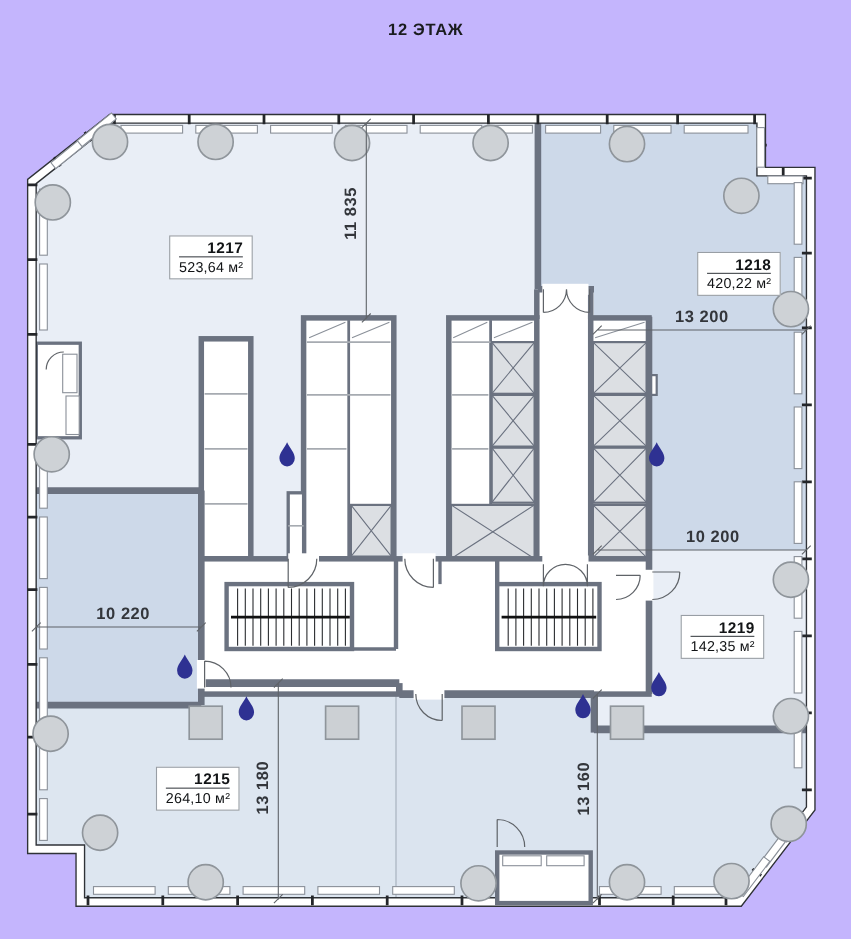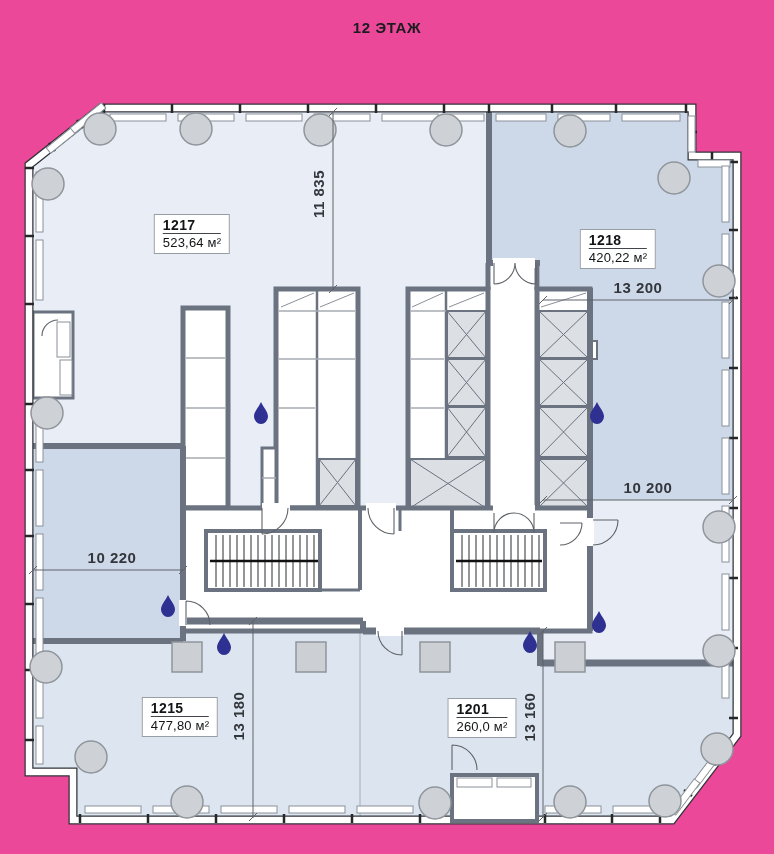--- a/index.html
+++ b/index.html
@@ -1,23 +1,23 @@
 <!DOCTYPE html>
 <html><head>
 <meta charset="utf-8">
 <style>
   html,body{margin:0;padding:0;background:#fff;}
-  .canvas{position:relative;width:774px;height:854px;background:#ec4899;
+  .canvas{position:relative;width:774px;height:854px;background:#c4b5fd;
           font-family:"Liberation Sans",sans-serif;overflow:hidden;}
   .canvas svg{position:absolute;left:0;top:0;}
   .title{position:absolute;top:19px;left:0;width:100%;text-align:center;
          font-size:15px;font-weight:bold;letter-spacing:.6px;color:#1a1c1e;}
   .unit-label{position:absolute;transform:translate(-50%,-50%);background:#fff;
          border:1px solid #989ea5;padding:2px 8px 3px;display:flex;flex-direction:column;
-         align-items:flex-start;box-sizing:border-box;z-index:5;}
+         align-items:flex-end;box-sizing:border-box;z-index:5;}
   .unit-label .num{font-size:14px;font-weight:700;line-height:16px;letter-spacing:.4px;color:#121416;white-space:nowrap;}
   .unit-label .rule{align-self:stretch;border-top:1.4px solid #41454a;margin:0 0 1px;}
   .unit-label .area{font-size:13px;font-weight:400;line-height:15px;letter-spacing:.2px;color:#121416;white-space:nowrap;}
   text{font-family:"Liberation Sans",sans-serif;}
 </style>
 </head>
 <body>
 
 <div class="canvas">
 
@@ -289,29 +289,29 @@
       <text text-anchor="middle" transform="translate(244,716) rotate(-90)">13 180</text>
       <text text-anchor="middle" transform="translate(535,717) rotate(-90)">13 160</text>
     </g>
   </svg>
 
   <div class="unit-label" style="left:192px;top:234px;">
     <span class="num">1217</span>
     <span class="rule"></span>
     <span class="area">523,64 м²</span>
   </div>
-  <div class="unit-label" style="left:618px;top:249px;">
+  <div class="unit-label" style="left:672px;top:249px;">
     <span class="num">1218</span>
     <span class="rule"></span>
     <span class="area">420,22 м²</span>
   </div>
+  <div class="unit-label" style="left:657px;top:579px;">
+    <span class="num">1219</span>
+    <span class="rule"></span>
+    <span class="area">142,35 м²</span>
+  </div>
   <div class="unit-label" style="left:180px;top:717px;">
     <span class="num">1215</span>
     <span class="rule"></span>
-    <span class="area">477,80 м²</span>
+    <span class="area">264,10 м²</span>
   </div>
-  <div class="unit-label" style="left:482px;top:718px;">
-    <span class="num">1201</span>
-    <span class="rule"></span>
-    <span class="area">260,0 м²</span>
-  </div>
 
 </div>
 
 </body></html>

